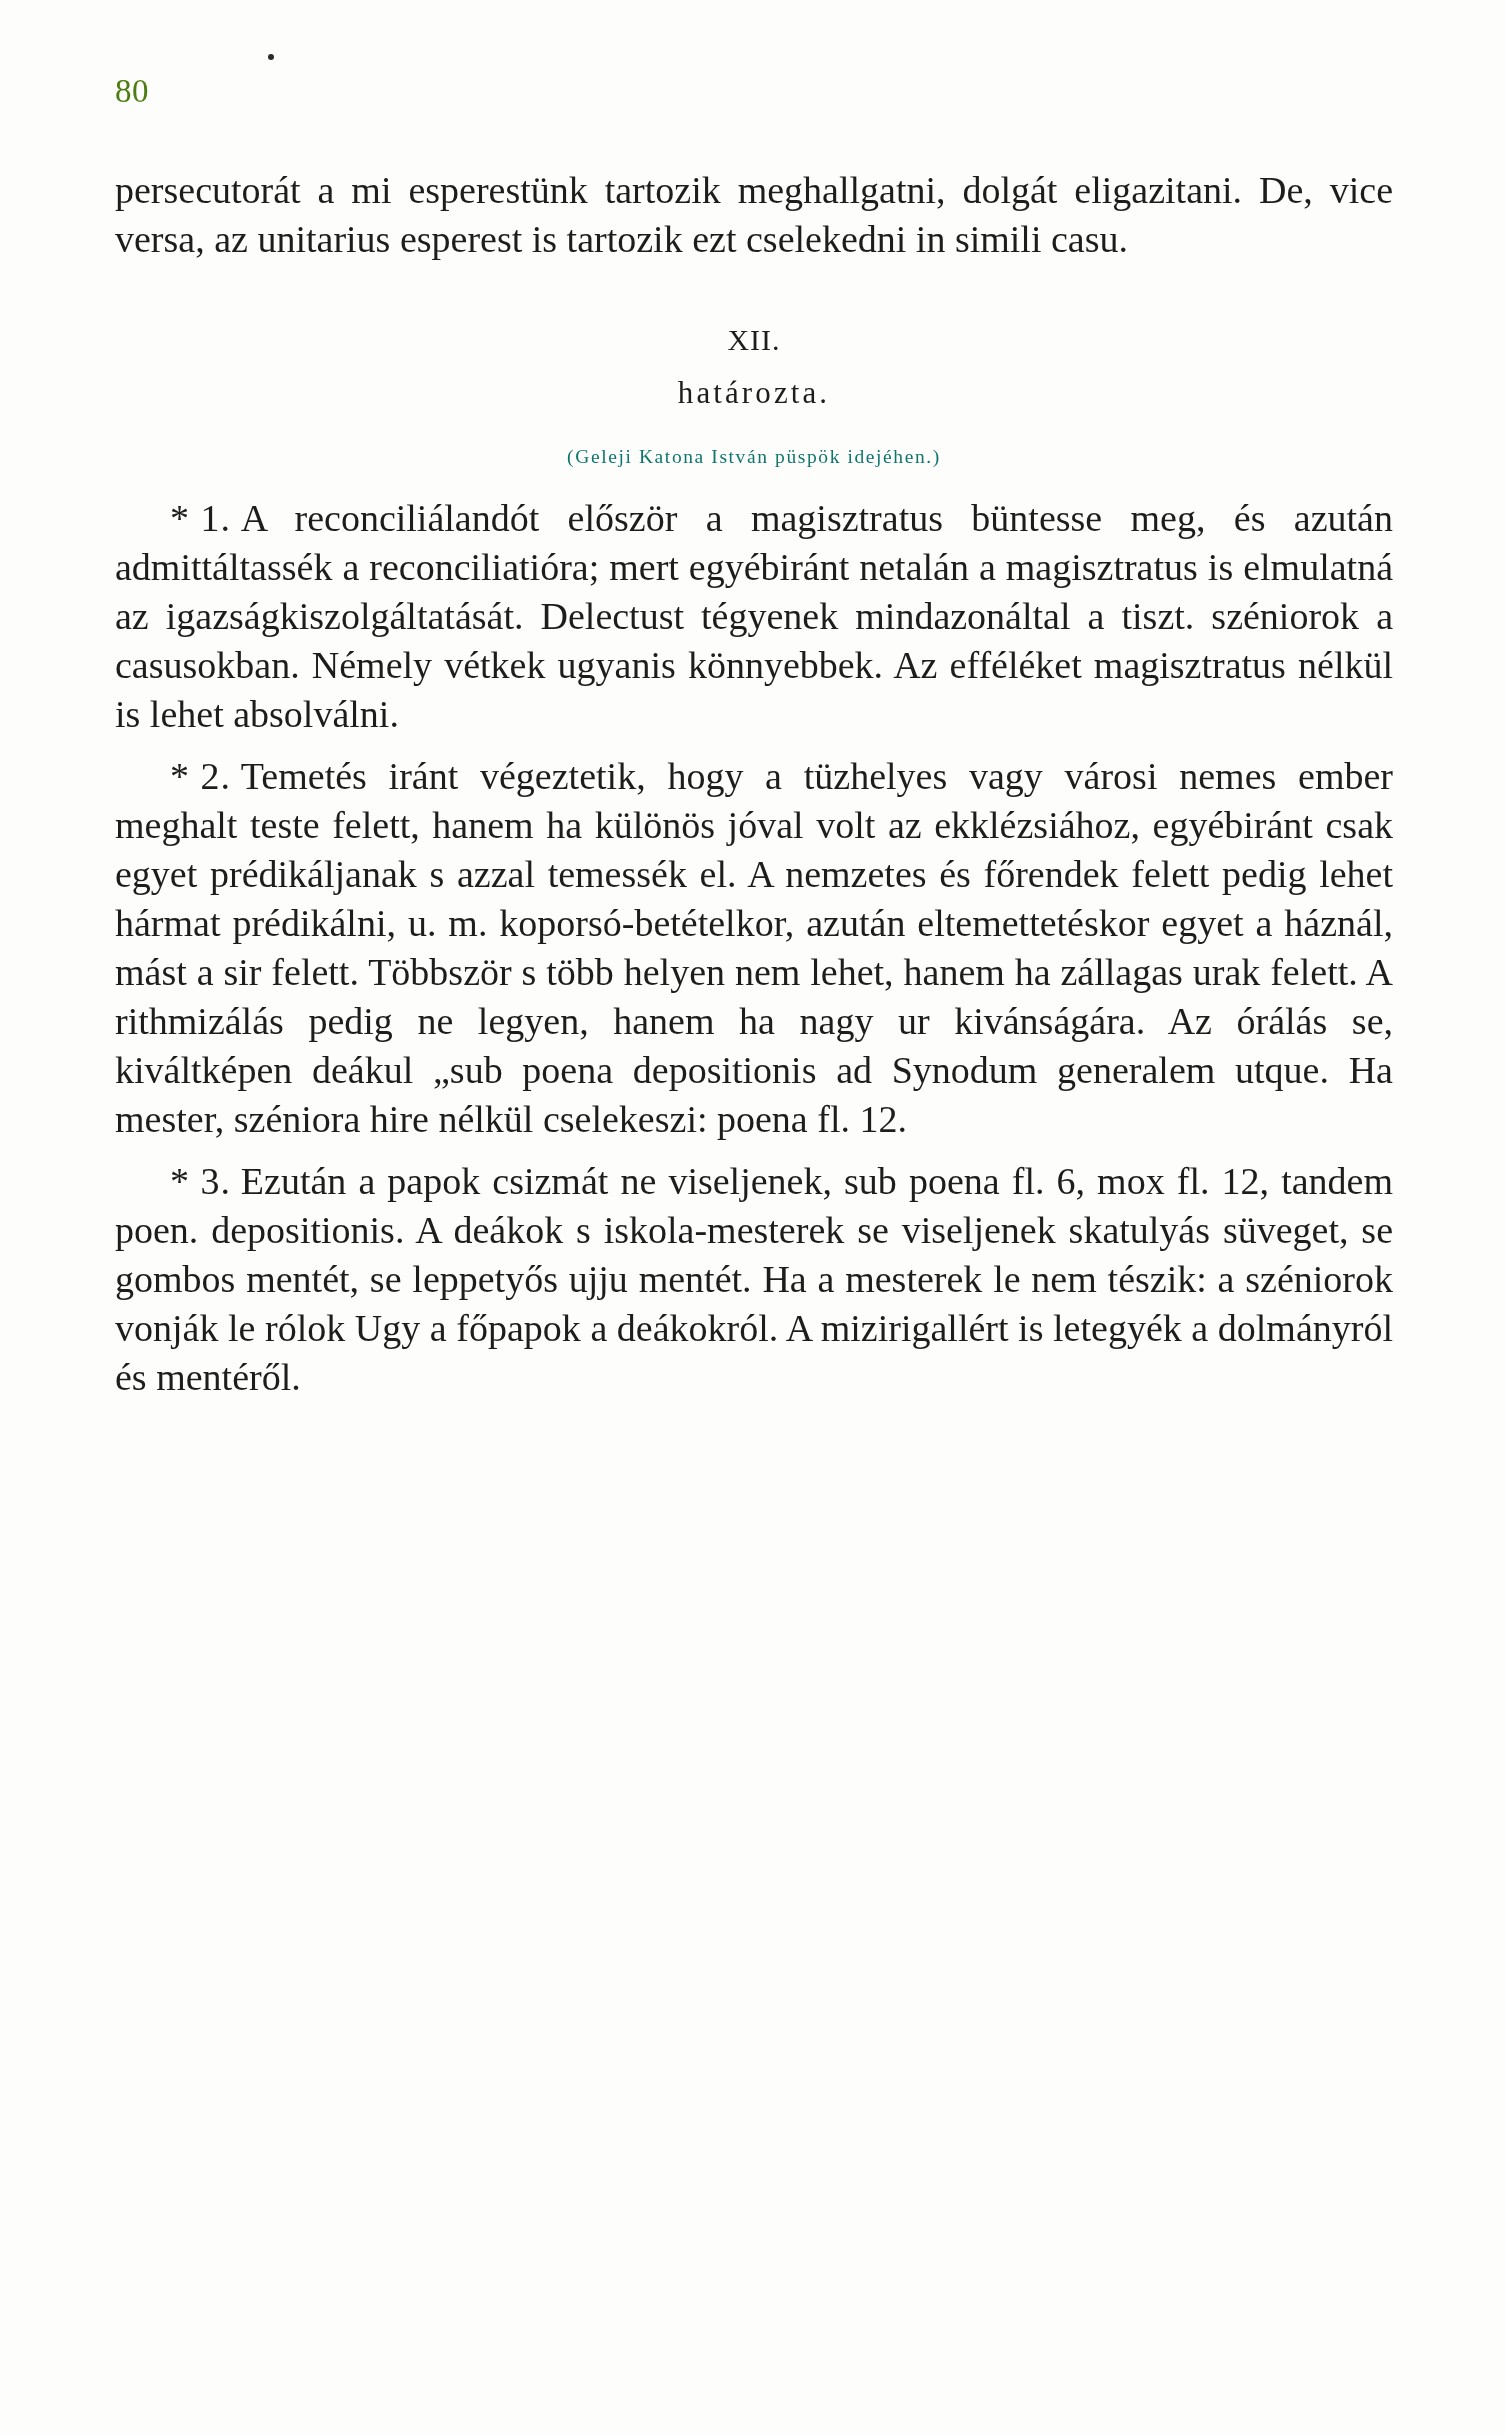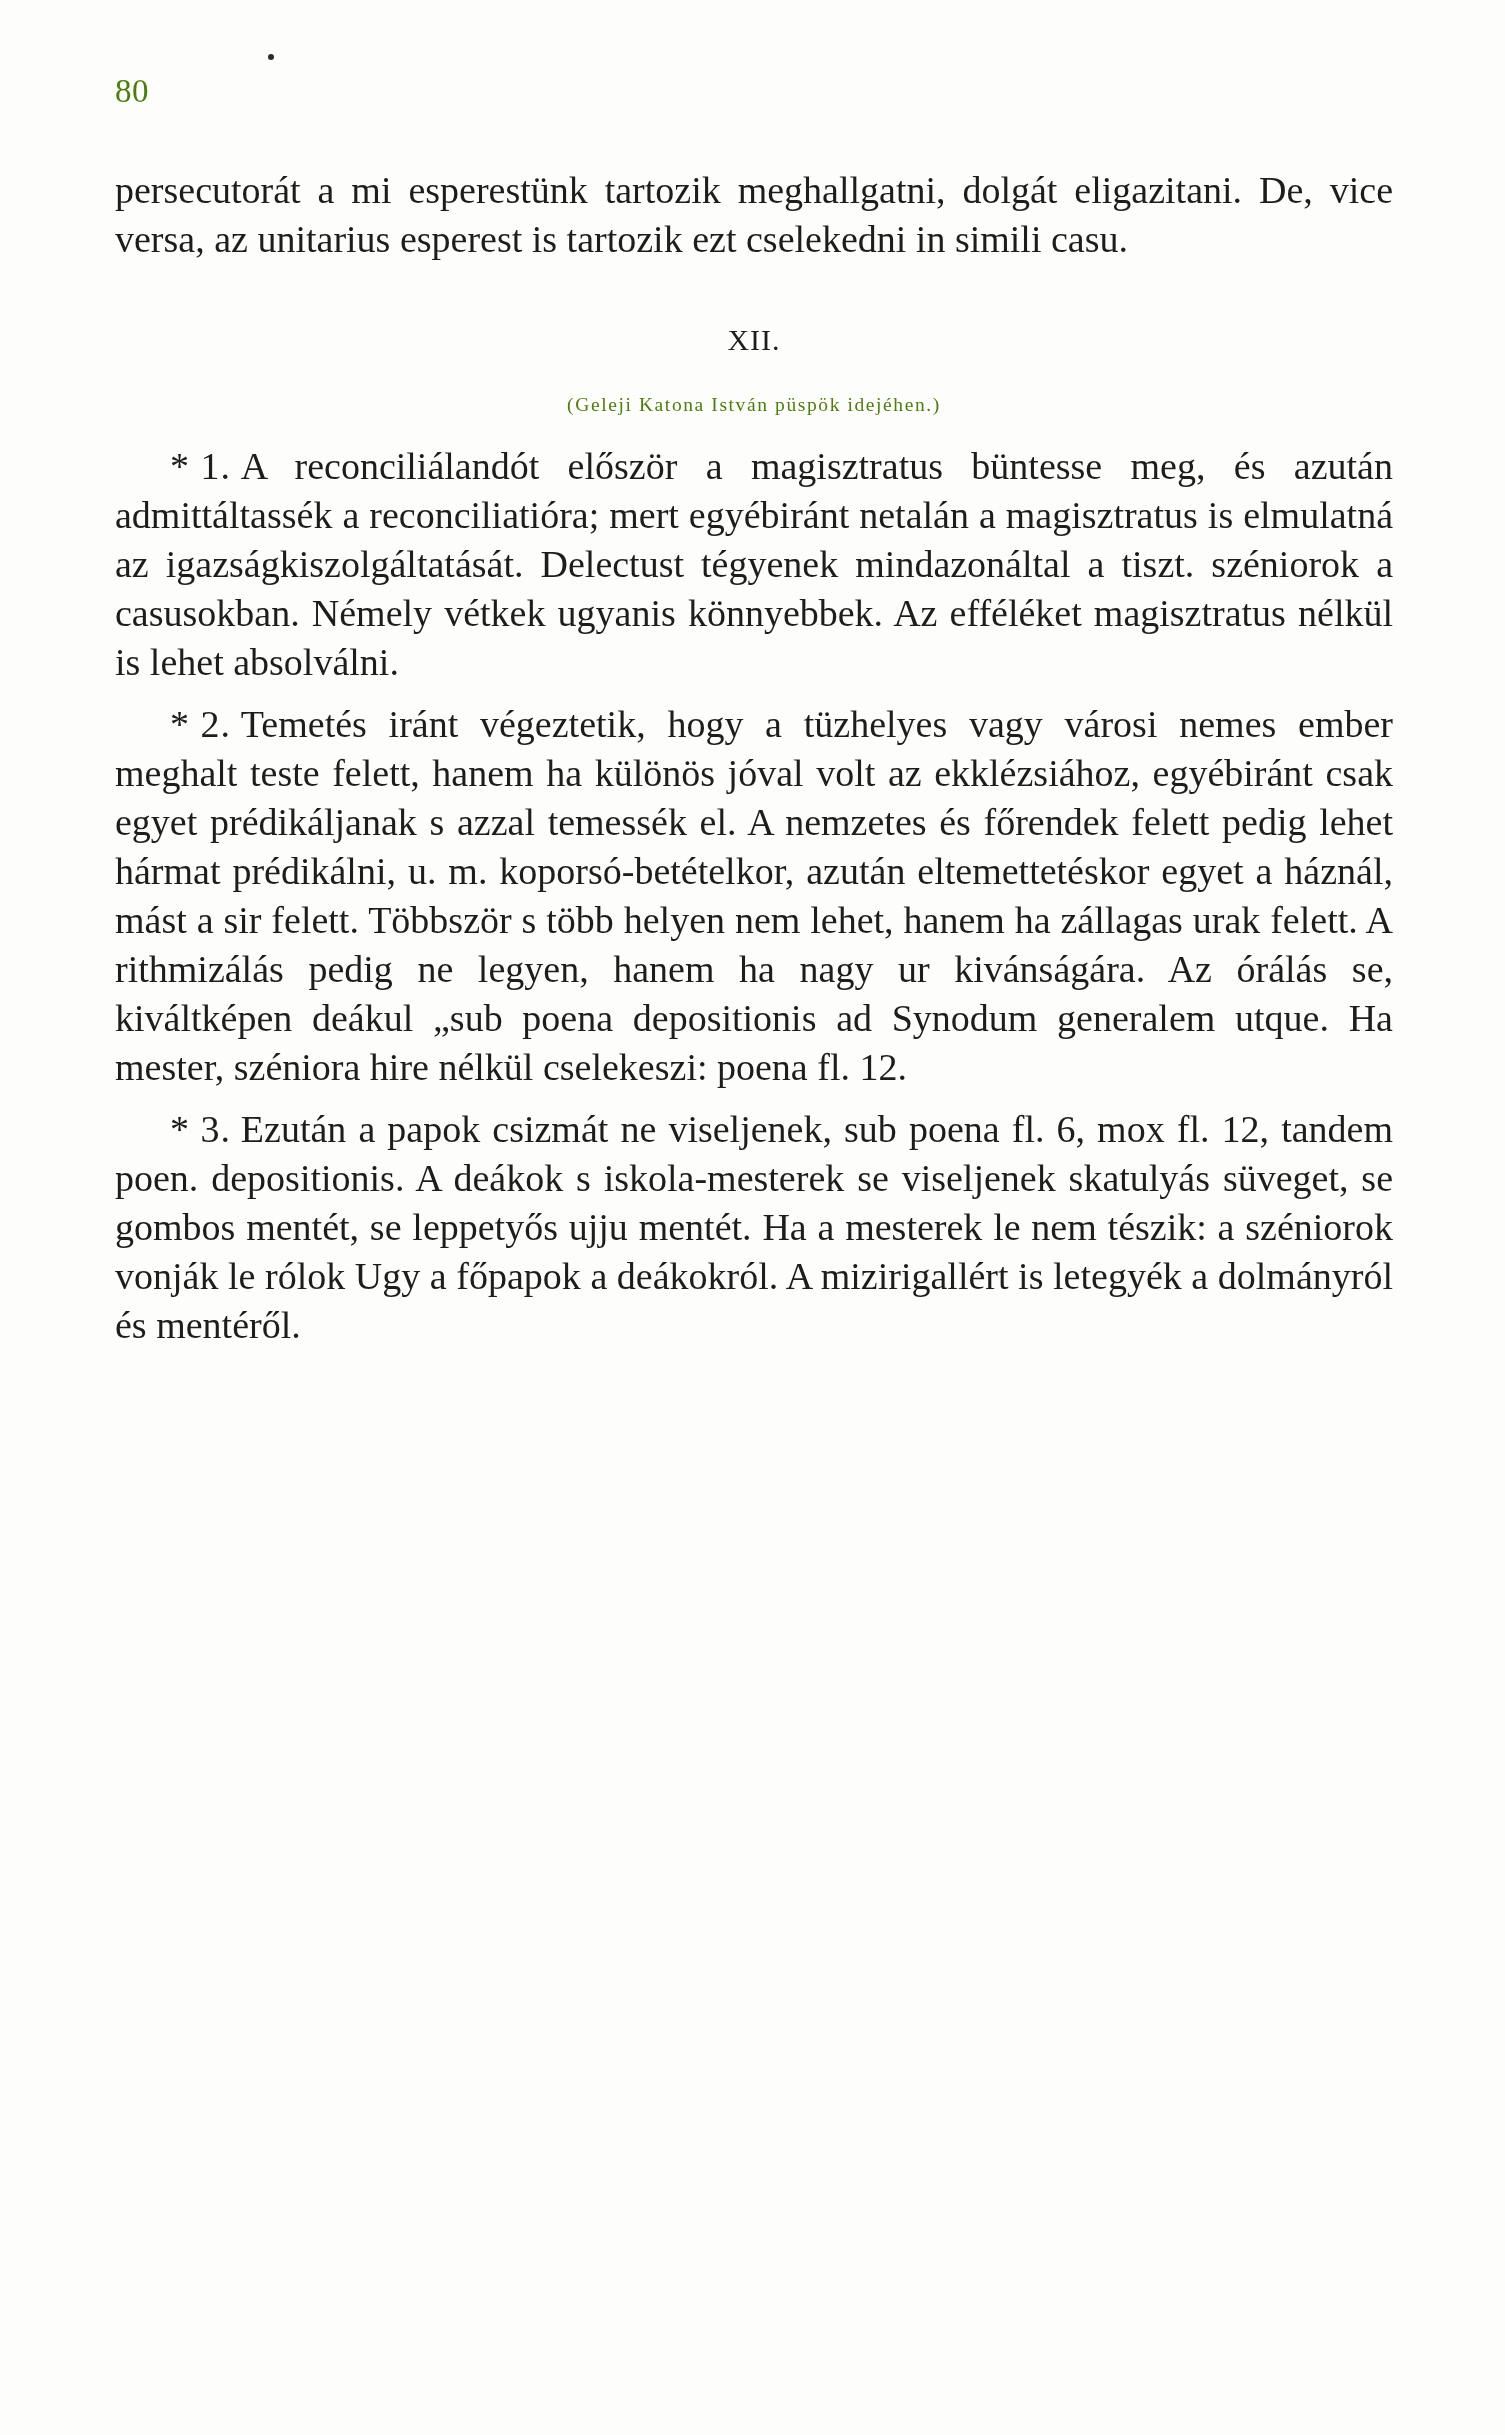--- a/index.html
+++ b/index.html
@@ -75,21 +75,21 @@
     margin-top: 3.9px;
     text-align: center;
     font-size: 31px;
     letter-spacing: 3.1px;
   }
   .subtitle {
     margin-top: 15.6px;
     text-align: center;
     font-size: 19.5px;
     letter-spacing: 1.6px;
-    color: #4d7c0f;
+    color: #0f766e;
   }
   .section {
     margin-top: 13px;
   }
   .section p {
     text-indent: 0;
   }
   .marker {
     display: inline-block;
     margin-left: 55px;
@@ -107,20 +107,21 @@
 
   <div class="page-number">80</div>
 
   <div class="content">
 
     <p class="opening">persecutorát a mi esperestünk tartozik meghallgatni, dolgát eligazitani. De, vice versa, az unitarius esperest is tartozik ezt cselekedni in simili casu.</p>
 
     <p class="roman-heading">XII.</p>
 
 
+    <p class="title-line2">határozta.</p>
 
     <p class="subtitle">(Geleji Katona István püspök idejéhen.)</p>
 
     <div class="section">
       <p><span class="marker">* 1.</span><span>A reconciliálandót először a magisztratus büntesse meg, és azután admittáltassék a reconciliatióra; mert egyébiránt netalán a magisztratus is elmulatná az igazságkiszolgáltatását. Delectust tégyenek mindazonáltal a tiszt. széniorok a casusokban. Némely vétkek ugyanis könnyebbek. Az efféléket magisztratus nélkül is lehet absolválni.</span></p>
     </div>
 
     <div class="section">
       <p><span class="marker">* 2.</span><span>Temetés iránt végeztetik, hogy a tüzhelyes vagy városi nemes ember meghalt teste felett, hanem ha különös jóval volt az ekklézsiához, egyébiránt csak egyet prédikáljanak s azzal temessék el. A nemzetes és főrendek felett pedig lehet hármat prédikálni, u. m. koporsó-betételkor, azután eltemettetéskor egyet a háznál, mást a sir felett. Többször s több helyen nem lehet, hanem ha zállagas urak felett. A rithmizálás pedig ne legyen, hanem ha nagy ur kivánságára. Az órálás se, kiváltképen deákul „sub poena depositionis ad Synodum generalem utque. Ha mester, széniora hire nélkül cselekeszi: poena fl. 12.</span></p>
     </div>

